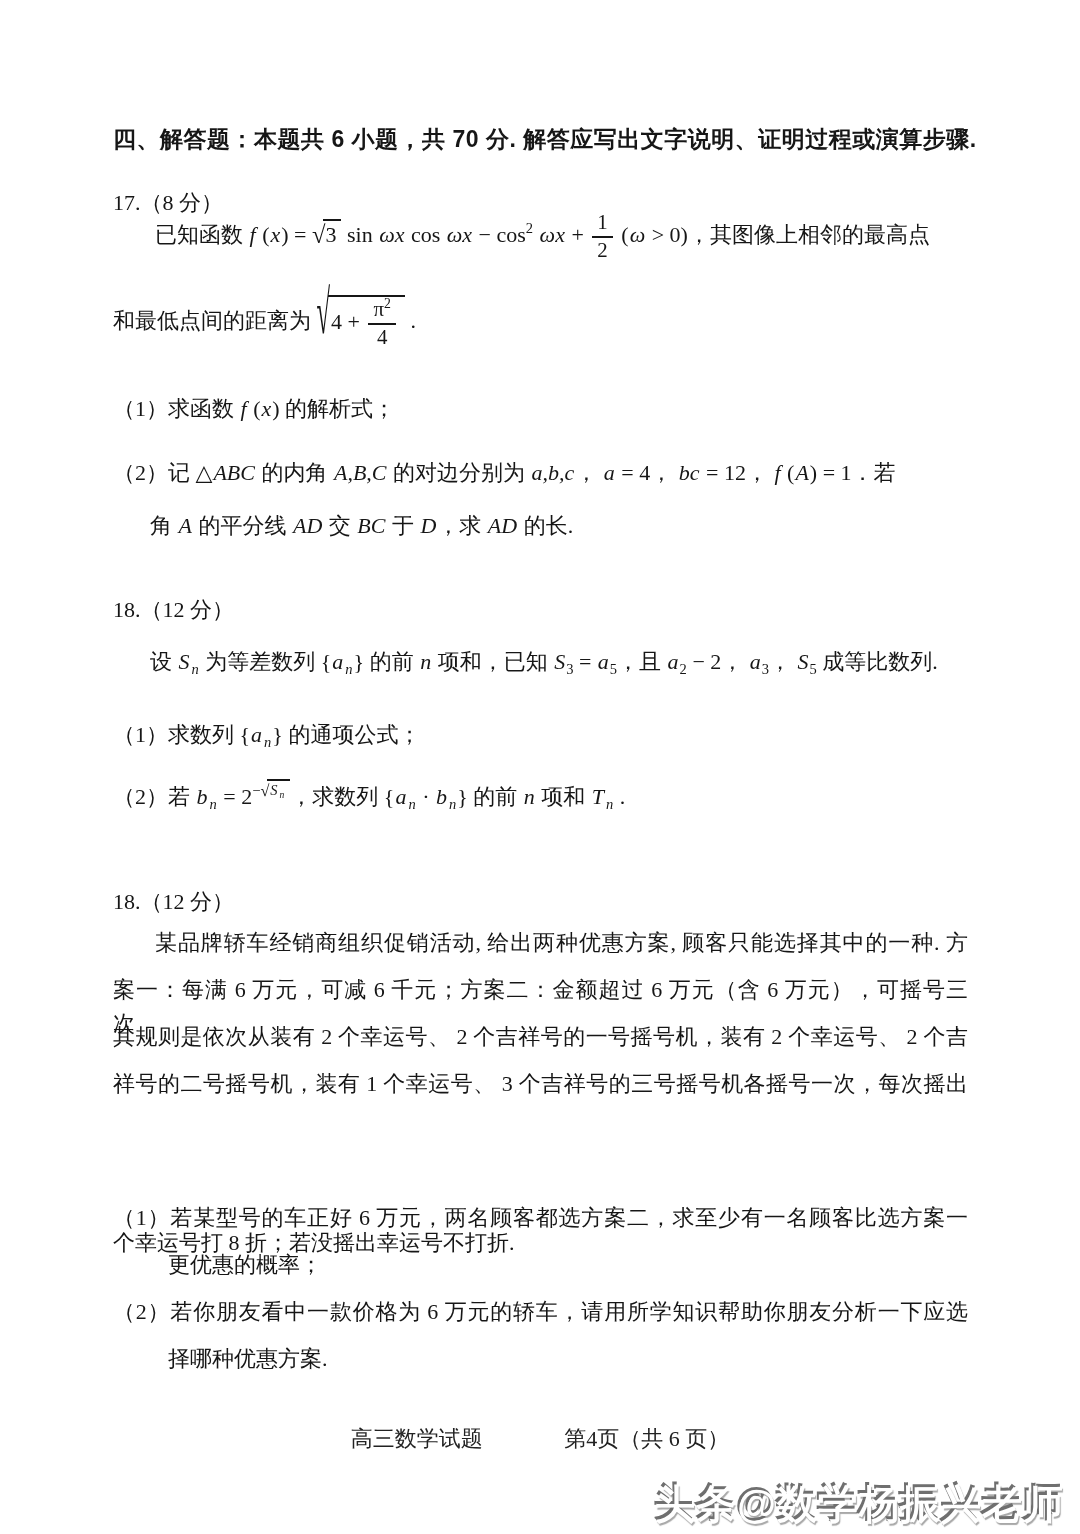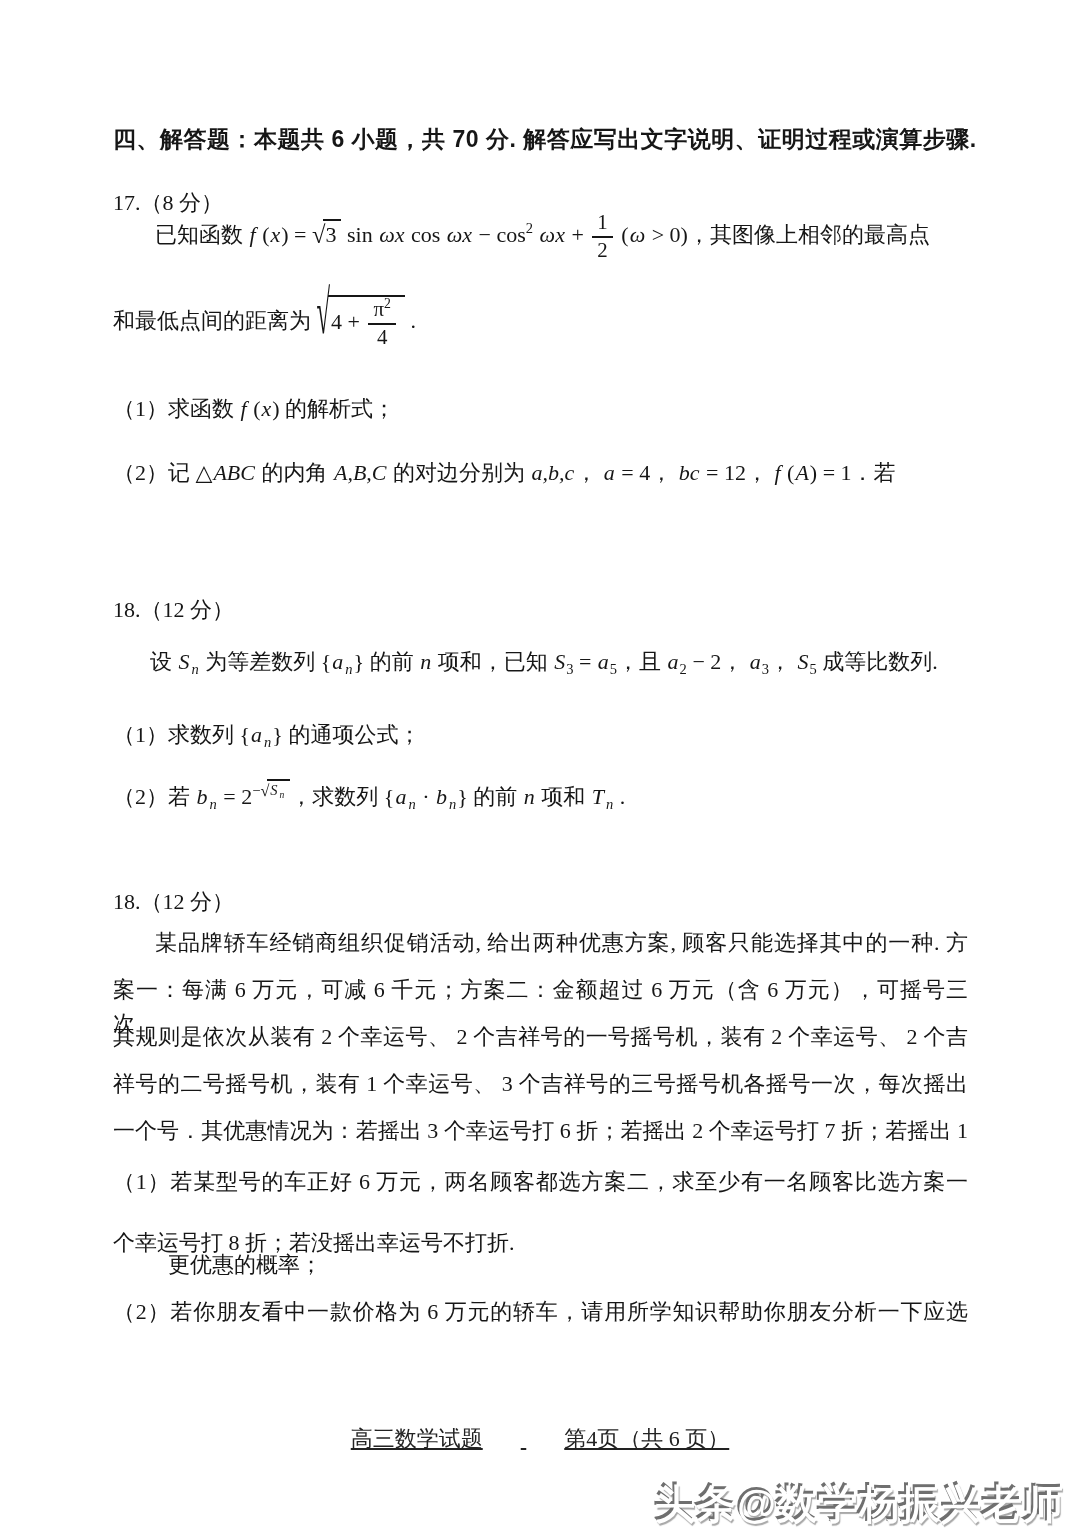--- a/index.html
+++ b/index.html
@@ -31,21 +31,21 @@
   .frac>.den{display:block;padding-top:2px;}
   
   .sqrt{display:inline-block;white-space:nowrap;}
   .sqrt>.rad{display:inline-block;line-height:1;margin-right:-2px;position:relative;top:1px;font-size:1.12em;}
   .sqrt>.vinc{display:inline-block;border-top:2px solid currentColor;padding:1px 5px 0 2px;line-height:1.15;}
   .sqrt.tall{vertical-align:middle;}
   .sqrt.tall>.rad{transform:scaleY(2.5);transform-origin:50% 70%;}
   .sqrt.tall>.vinc{vertical-align:middle;padding:2px 6px 2px 3px;}
   .footer{
     position:absolute;top:1424px;left:0;width:100%;
-    text-align:center;font-size:22px;color:#222;text-decoration:underline;
+    text-align:center;font-size:22px;color:#222;
   }
   .footer span{margin:0 38px;}
   .wm{
     position:absolute;top:1477px;right:16px;
     font-family:"Liberation Sans","DejaVu Sans",sans-serif;
     font-size:40px;font-weight:700;letter-spacing:1px;
     color:#ffffff;
     text-shadow:-2px -3px 0 #6f6f6f,1px 2px 1px #a8a8a8;
   }
 </style>
@@ -54,36 +54,37 @@
 
 <div class="page">
 
   <p class="ln header nw" style="top:122px">四、解答题：本题共 6 小题，共 70 分. 解答应写出文字说明、证明过程或演算步骤.</p>
 
   <p class="ln nw" style="top:186px">17.（8 分）</p>
   <p class="ln nw" style="top:212px;left:155px">已知函数 <span class="mi">f</span> (<span class="mi">x</span>) = <span class="sqrt"><span class="rad">√</span><span class="vinc">3</span></span> sin <span class="mi">ωx</span> cos <span class="mi">ωx</span> − cos<sup>2</sup> <span class="mi">ωx</span> + <span class="frac"><span class="num">1</span><span class="den">2</span></span> (<span class="mi">ω</span> &gt; 0)，其图像上相邻的最高点</p>
   <p class="ln nw" style="top:295px">和最低点间的距离为 <span class="sqrt tall"><span class="rad">√</span><span class="vinc">4 + <span class="frac"><span class="num">π<sup>2</sup></span><span class="den">4</span></span></span></span> .</p>
   <p class="ln nw" style="top:392px">（1）求函数 <span class="mi">f</span> (<span class="mi">x</span>) 的解析式；</p>
   <p class="ln nw" style="top:456px">（2）记 △<span class="mi">ABC</span> 的内角 <span class="mi">A,B,C</span> 的对边分别为 <span class="mi">a,b,c</span>， <span class="mi">a</span> = 4， <span class="mi">bc</span> = 12， <span class="mi">f</span> (<span class="mi">A</span>) = 1．若</p>
+  <p class="ln nw" style="top:509px;left:150px">角 <span class="mi">A</span> 的平分线 <span class="mi">AD</span> 交 <span class="mi">BC</span> 于 <span class="mi">D</span>，求 <span class="mi">AD</span> 的长.</p>
 
   <p class="ln nw" style="top:593px">18.（12 分）</p>
   <p class="ln nw" style="top:645px;left:150px">设 <span class="mi">S</span><sub><span class="mi">n</span></sub> 为等差数列 {<span class="mi">a</span><sub><span class="mi">n</span></sub>} 的前 <span class="mi">n</span> 项和，已知 <span class="mi">S</span><sub>3</sub> = <span class="mi">a</span><sub>5</sub>，且 <span class="mi">a</span><sub>2</sub> − 2， <span class="mi">a</span><sub>3</sub>， <span class="mi">S</span><sub>5</sub> 成等比数列.</p>
   <p class="ln nw" style="top:718px">（1）求数列 {<span class="mi">a</span><sub><span class="mi">n</span></sub>} 的通项公式；</p>
   <p class="ln nw" style="top:779px">（2）若 <span class="mi">b</span><sub><span class="mi">n</span></sub> = 2<sup>−<span class="sqrt"><span class="rad">√</span><span class="vinc"><span class="mi">S</span><sub><span class="mi">n</span></sub></span></span></sup>，求数列 {<span class="mi">a</span><sub><span class="mi">n</span></sub> · <span class="mi">b</span><sub><span class="mi">n</span></sub>} 的前 <span class="mi">n</span> 项和 <span class="mi">T</span><sub><span class="mi">n</span></sub> .</p>
 
   <p class="ln nw" style="top:885px">18.（12 分）</p>
   <p class="ln j" style="top:926px;text-indent:42px">某品牌轿车经销商组织促销活动, 给出两种优惠方案, 顾客只能选择其中的一种. 方</p>
   <p class="ln j" style="top:973px">案一：每满 6 万元，可减 6 千元；方案二：金额超过 6 万元（含 6 万元），可摇号三次，</p>
   <p class="ln j" style="top:1020px">其规则是依次从装有 2 个幸运号、 2 个吉祥号的一号摇号机，装有 2 个幸运号、 2 个吉</p>
   <p class="ln j" style="top:1067px">祥号的二号摇号机，装有 1 个幸运号、 3 个吉祥号的三号摇号机各摇号一次，每次摇出</p>
-  <p class="ln j" style="top:1114px">一个号．其优惠情况为：若摇出 3 个幸运号打 6 折；若摇出 2 个幸运号打 7 折；若摇出 1</p>
   <p class="ln nw" style="top:1226px">个幸运号打 8 折；若没摇出幸运号不打折.</p>
-  <p class="ln j" style="top:1165px">（1）若某型号的车正好 6 万元，两名顾客都选方案二，求至少有一名顾客比选方案一</p>
+  <p class="ln j" style="top:1201px">（1）若某型号的车正好 6 万元，两名顾客都选方案二，求至少有一名顾客比选方案一</p>
   <p class="ln nw" style="top:1248px;left:168px">更优惠的概率；</p>
   <p class="ln j" style="top:1295px">（2）若你朋友看中一款价格为 6 万元的轿车，请用所学知识帮助你朋友分析一下应选</p>
+  <p class="ln nw" style="top:1342px;left:168px">择哪种优惠方案.</p>
 
   <div class="footer">
     <span>高三数学试题</span>
     <span>第4页（共 6 页）</span>
   </div>
 
   <div class="wm">头条@数学杨振兴老师</div>
 
 </div>
 

